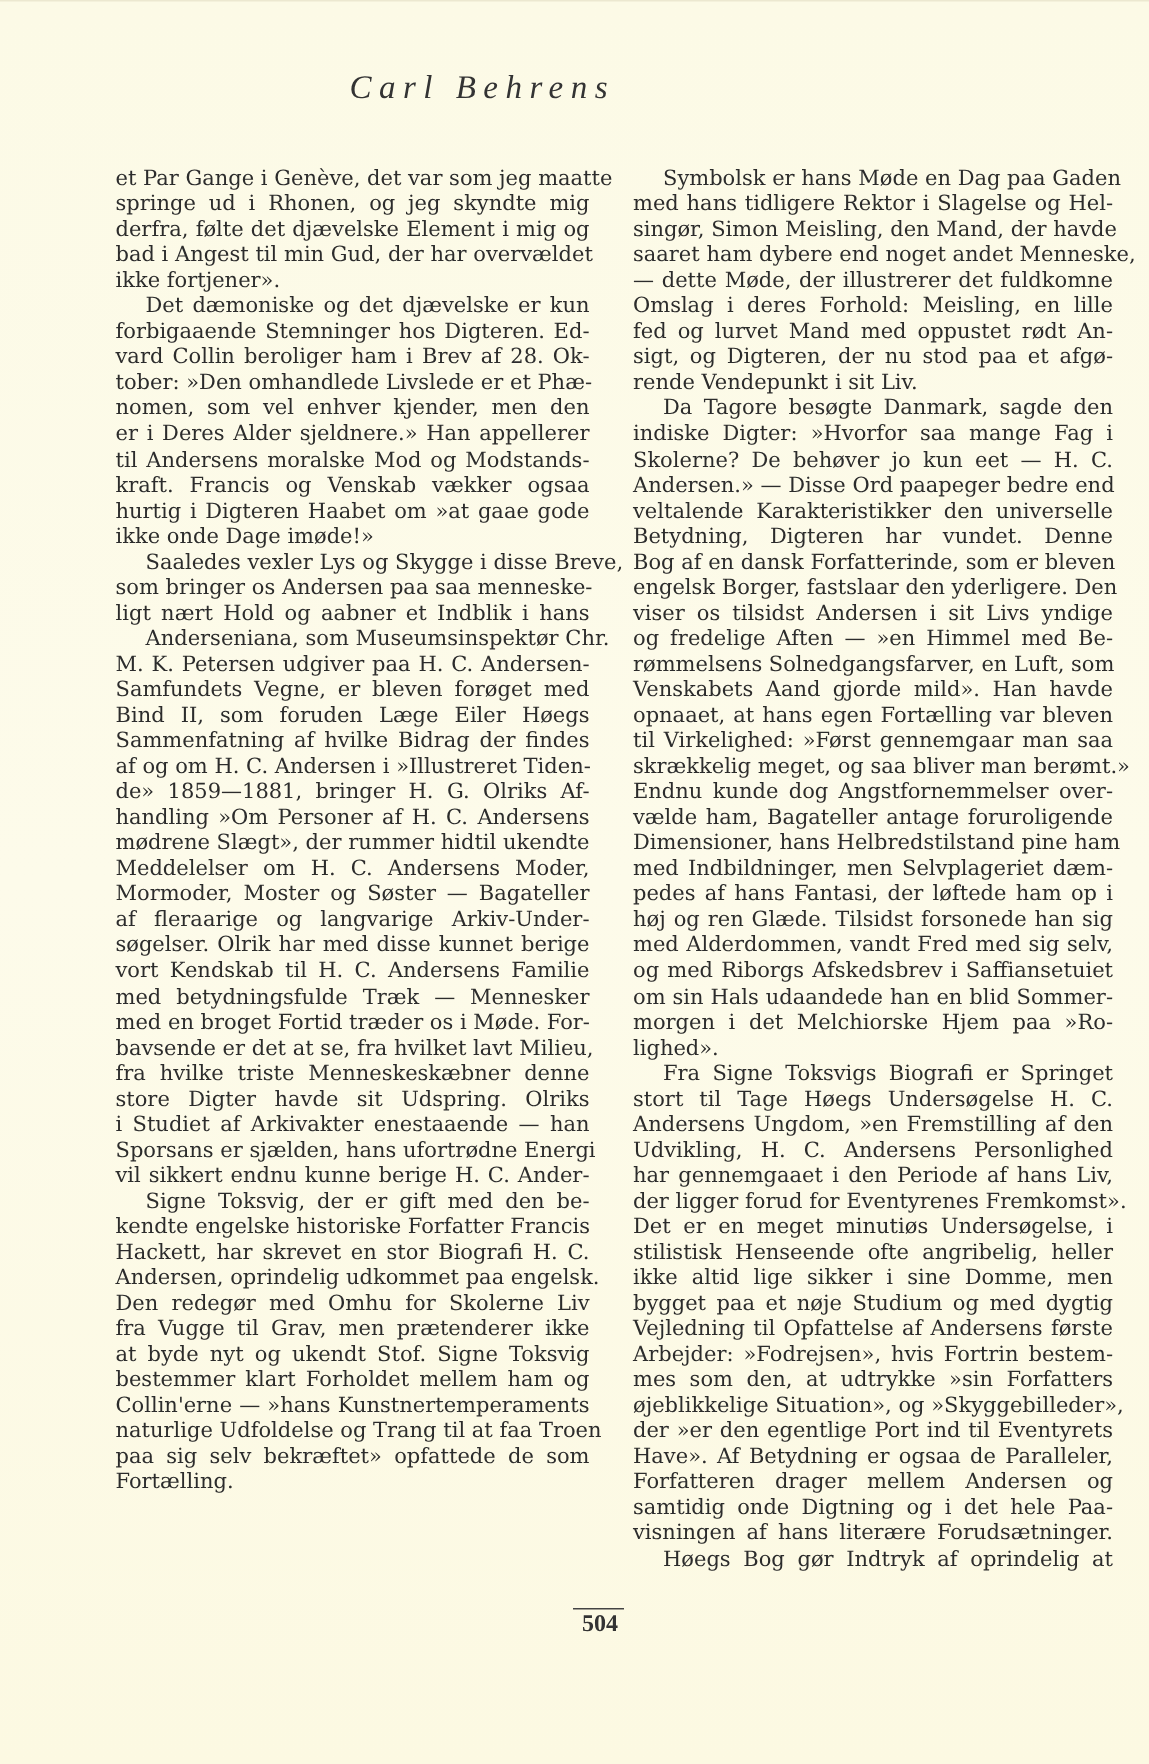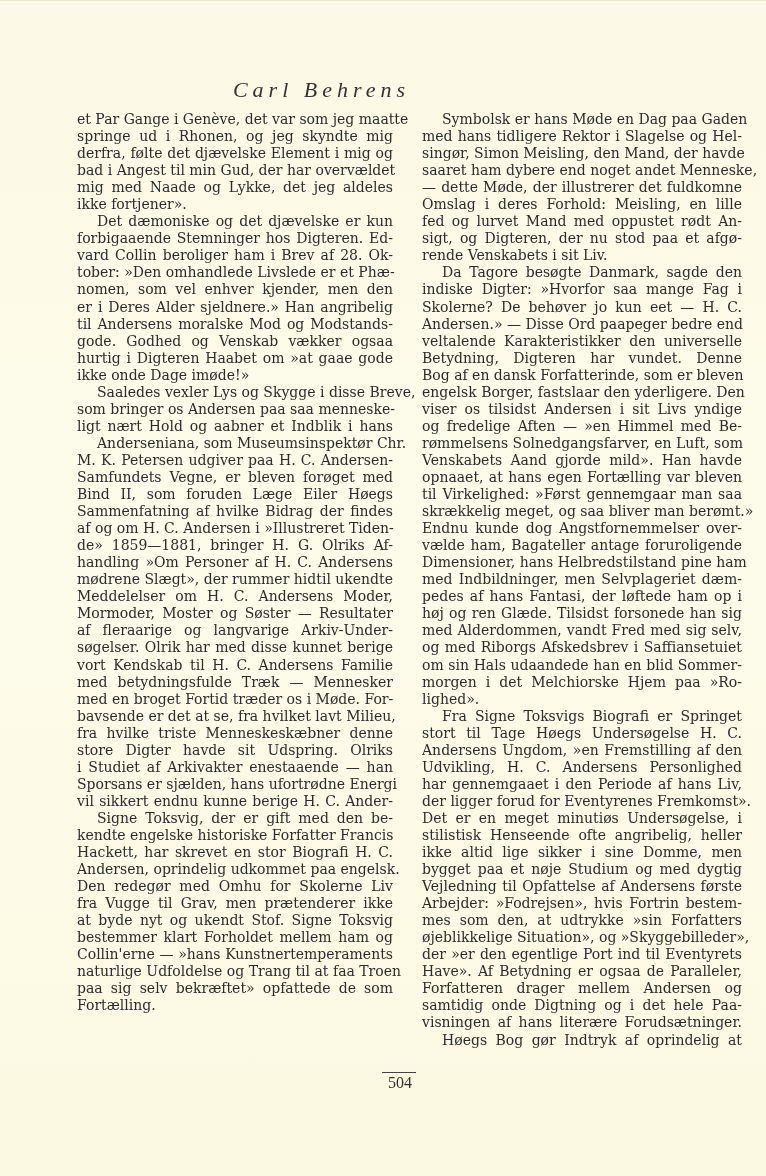--- a/index.html
+++ b/index.html
@@ -26,21 +26,20 @@
       position: absolute;
       top: 44px;
       left: 0;
       width: 643px;
       text-align: center;
       font-family: "Liberation Serif", "DejaVu Serif", serif;
       font-style: italic;
       font-size: 22px;
       letter-spacing: 5px;
       color: #333;
-      margin-top: 32px;
     }
     .col {
       position: absolute;
       top: 89px;
       width: 316px;
       font-size: 14px;
       line-height: 17.05px;
       text-align: justify;
       color: #2c2c2c;
       margin-top: 21px;
@@ -69,59 +68,59 @@
     }
     .folio {
       position: absolute;
       top: 1073px;
       left: 370px;
       width: 60px;
       text-align: center;
       font-family: "Liberation Serif", "DejaVu Serif", serif;
       font-size: 16px;
       color: #333;
+      font-weight: bold;
     }
   </style>
 </head>
 <body>
 
 <div class="page">
   <div class="running-head">Carl Behrens</div>
 
   <div class="col left" id="col-left">
       <span class="line">et Par Gange i Genève, det var som jeg maatte</span>
       <span class="line">springe ud i Rhonen, og jeg skyndte mig</span>
       <span class="line">derfra, følte det djævelske Element i mig og</span>
       <span class="line">bad i Angest til min Gud, der har overvældet</span>
-      <span class="line">mig med Naade og Lykke, det jeg aldeles</span>
       <span class="line last">ikke fortjener».</span>
       <span class="line indent">Det dæmoniske og det djævelske er kun</span>
       <span class="line">forbigaaende Stemninger hos Digteren. Ed-</span>
       <span class="line">vard Collin beroliger ham i Brev af 28. Ok-</span>
       <span class="line">tober: »Den omhandlede Livslede er et Phæ-</span>
       <span class="line">nomen, som vel enhver kjender, men den</span>
-      <span class="line">er i Deres Alder sjeldnere.» Han angribelig</span>
+      <span class="line">er i Deres Alder sjeldnere.» Han appellerer</span>
       <span class="line">til Andersens moralske Mod og Modstands-</span>
-      <span class="line">gode. Godhed og Venskab vækker ogsaa</span>
+      <span class="line">kraft. Francis og Venskab vækker ogsaa</span>
       <span class="line">hurtig i Digteren Haabet om »at gaae gode</span>
       <span class="line last">ikke onde Dage imøde!»</span>
       <span class="line indent">Saaledes vexler Lys og Skygge i disse Breve,</span>
       <span class="line">som bringer os Andersen paa saa menneske-</span>
       <span class="line">ligt nært Hold og aabner et Indblik i hans</span>
       <span class="line indent">Anderseniana, som Museumsinspektør Chr.</span>
       <span class="line">M. K. Petersen udgiver paa H. C. Andersen-</span>
       <span class="line">Samfundets Vegne, er bleven forøget med</span>
       <span class="line">Bind II, som foruden Læge Eiler Høegs</span>
       <span class="line">Sammenfatning af hvilke Bidrag der findes</span>
       <span class="line">af og om H. C. Andersen i »Illustreret Tiden-</span>
       <span class="line">de» 1859—1881, bringer H. G. Olriks Af-</span>
       <span class="line">handling »Om Personer af H. C. Andersens</span>
       <span class="line">mødrene Slægt», der rummer hidtil ukendte</span>
       <span class="line">Meddelelser om H. C. Andersens Moder,</span>
-      <span class="line">Mormoder, Moster og Søster — Resultater</span>
+      <span class="line">Mormoder, Moster og Søster — Bagateller</span>
       <span class="line">af fleraarige og langvarige Arkiv-Under-</span>
       <span class="line">søgelser. Olrik har med disse kunnet berige</span>
       <span class="line">vort Kendskab til H. C. Andersens Familie</span>
       <span class="line">med betydningsfulde Træk — Mennesker</span>
       <span class="line">med en broget Fortid træder os i Møde. For-</span>
       <span class="line">bavsende er det at se, fra hvilket lavt Milieu,</span>
       <span class="line">fra hvilke triste Menneskeskæbner denne</span>
       <span class="line">store Digter havde sit Udspring. Olriks</span>
       <span class="line">i Studiet af Arkivakter enestaaende — han</span>
       <span class="line">Sporsans er sjælden, hans ufortrødne Energi</span>
@@ -141,21 +140,21 @@
     </div>
   <div class="col right" id="col-right">
       <span class="line indent">Symbolsk er hans Møde en Dag paa Gaden</span>
       <span class="line">med hans tidligere Rektor i Slagelse og Hel-</span>
       <span class="line">singør, Simon Meisling, den Mand, der havde</span>
       <span class="line">saaret ham dybere end noget andet Menneske,</span>
       <span class="line">— dette Møde, der illustrerer det fuldkomne</span>
       <span class="line">Omslag i deres Forhold: Meisling, en lille</span>
       <span class="line">fed og lurvet Mand med oppustet rødt An-</span>
       <span class="line">sigt, og Digteren, der nu stod paa et afgø-</span>
-      <span class="line last">rende Venskabets i sit Liv.</span>
+      <span class="line last">rende Vendepunkt i sit Liv.</span>
       <span class="line indent">Da Tagore besøgte Danmark, sagde den</span>
       <span class="line">indiske Digter: »Hvorfor saa mange Fag i</span>
       <span class="line">Skolerne? De behøver jo kun eet — H. C.</span>
       <span class="line">Andersen.» — Disse Ord paapeger bedre end</span>
       <span class="line">veltalende Karakteristikker den universelle</span>
       <span class="line">Betydning, Digteren har vundet. Denne</span>
       <span class="line">Bog af en dansk Forfatterinde, som er bleven</span>
       <span class="line">engelsk Borger, fastslaar den yderligere. Den</span>
       <span class="line">viser os tilsidst Andersen i sit Livs yndige</span>
       <span class="line">og fredelige Aften — »en Himmel med Be-</span>

